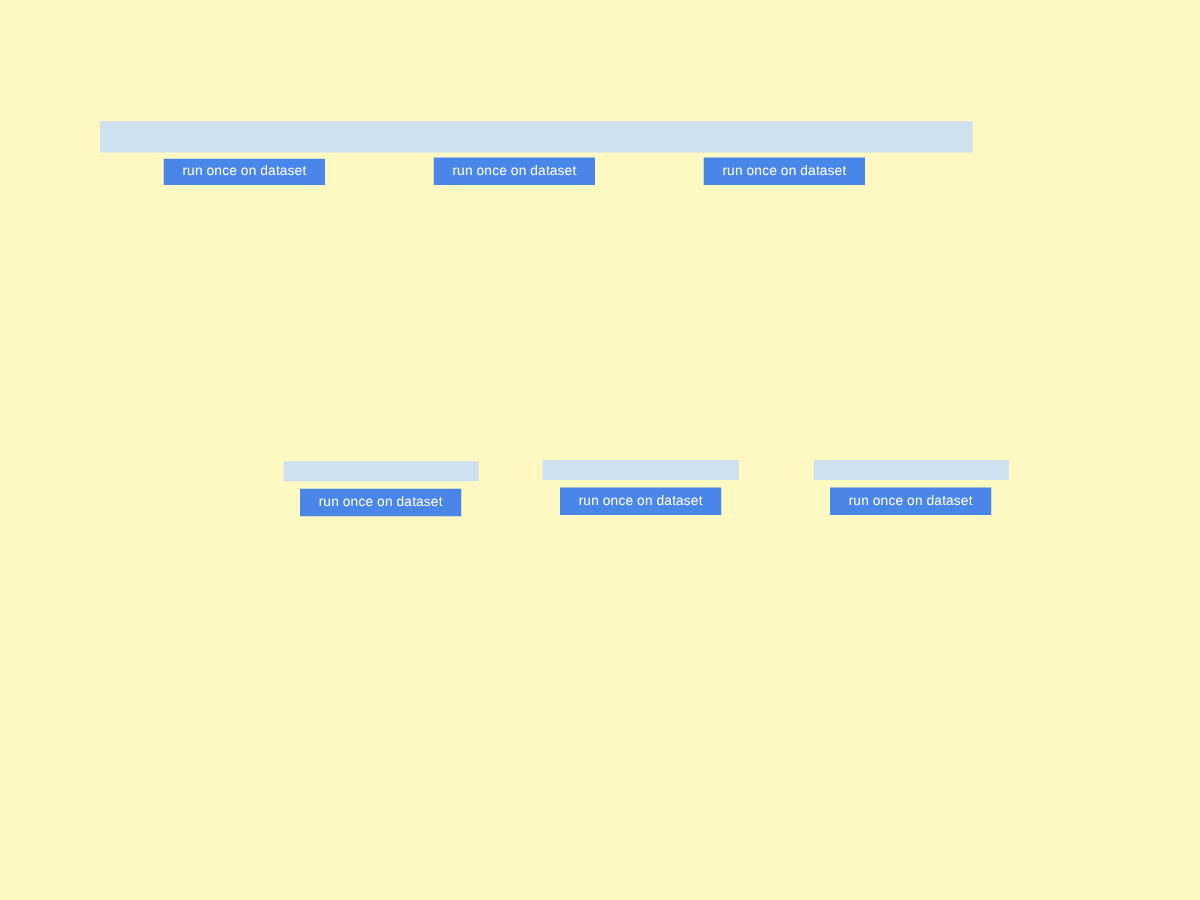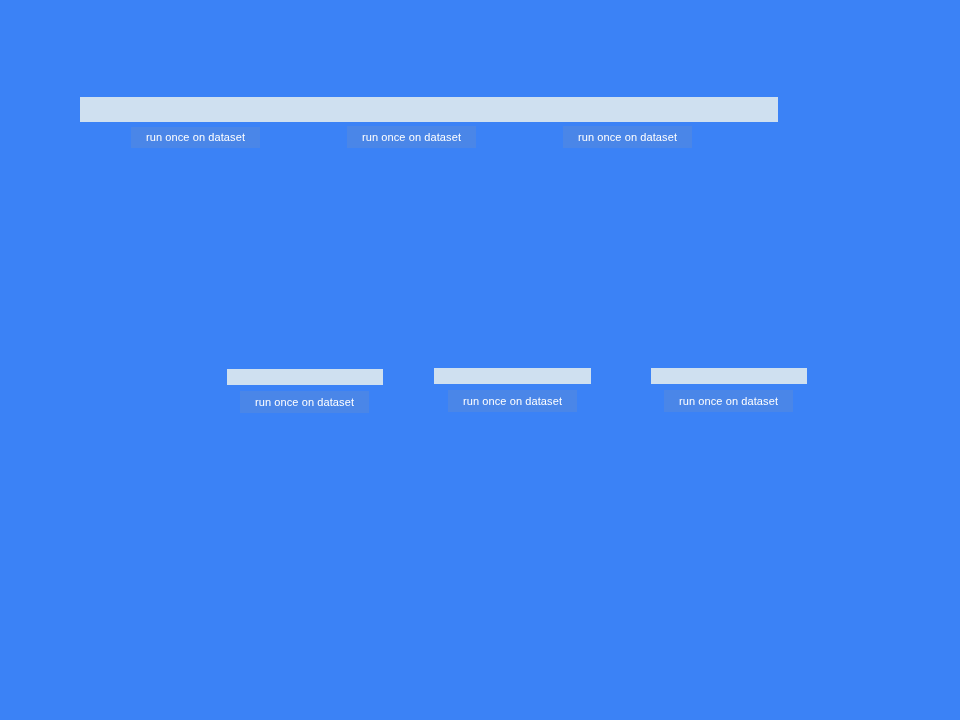--- a/index.html
+++ b/index.html
@@ -11,21 +11,21 @@
     width: 960px;
     height: 720px;
     background: #000000;
     font-family: "Liberation Sans", sans-serif;
     overflow: hidden;
   }
   #stage {
     position: relative;
     width: 960px;
     height: 720px;
-    background: #3b82f6;
+    background: #fef9c3;
   }
   .bar {
     position: absolute;
     background: #cfe0f0;
     box-sizing: border-box;
   }
   .run-button {
     position: absolute;
     background: #4a86e8;
     color: #ffffff;

